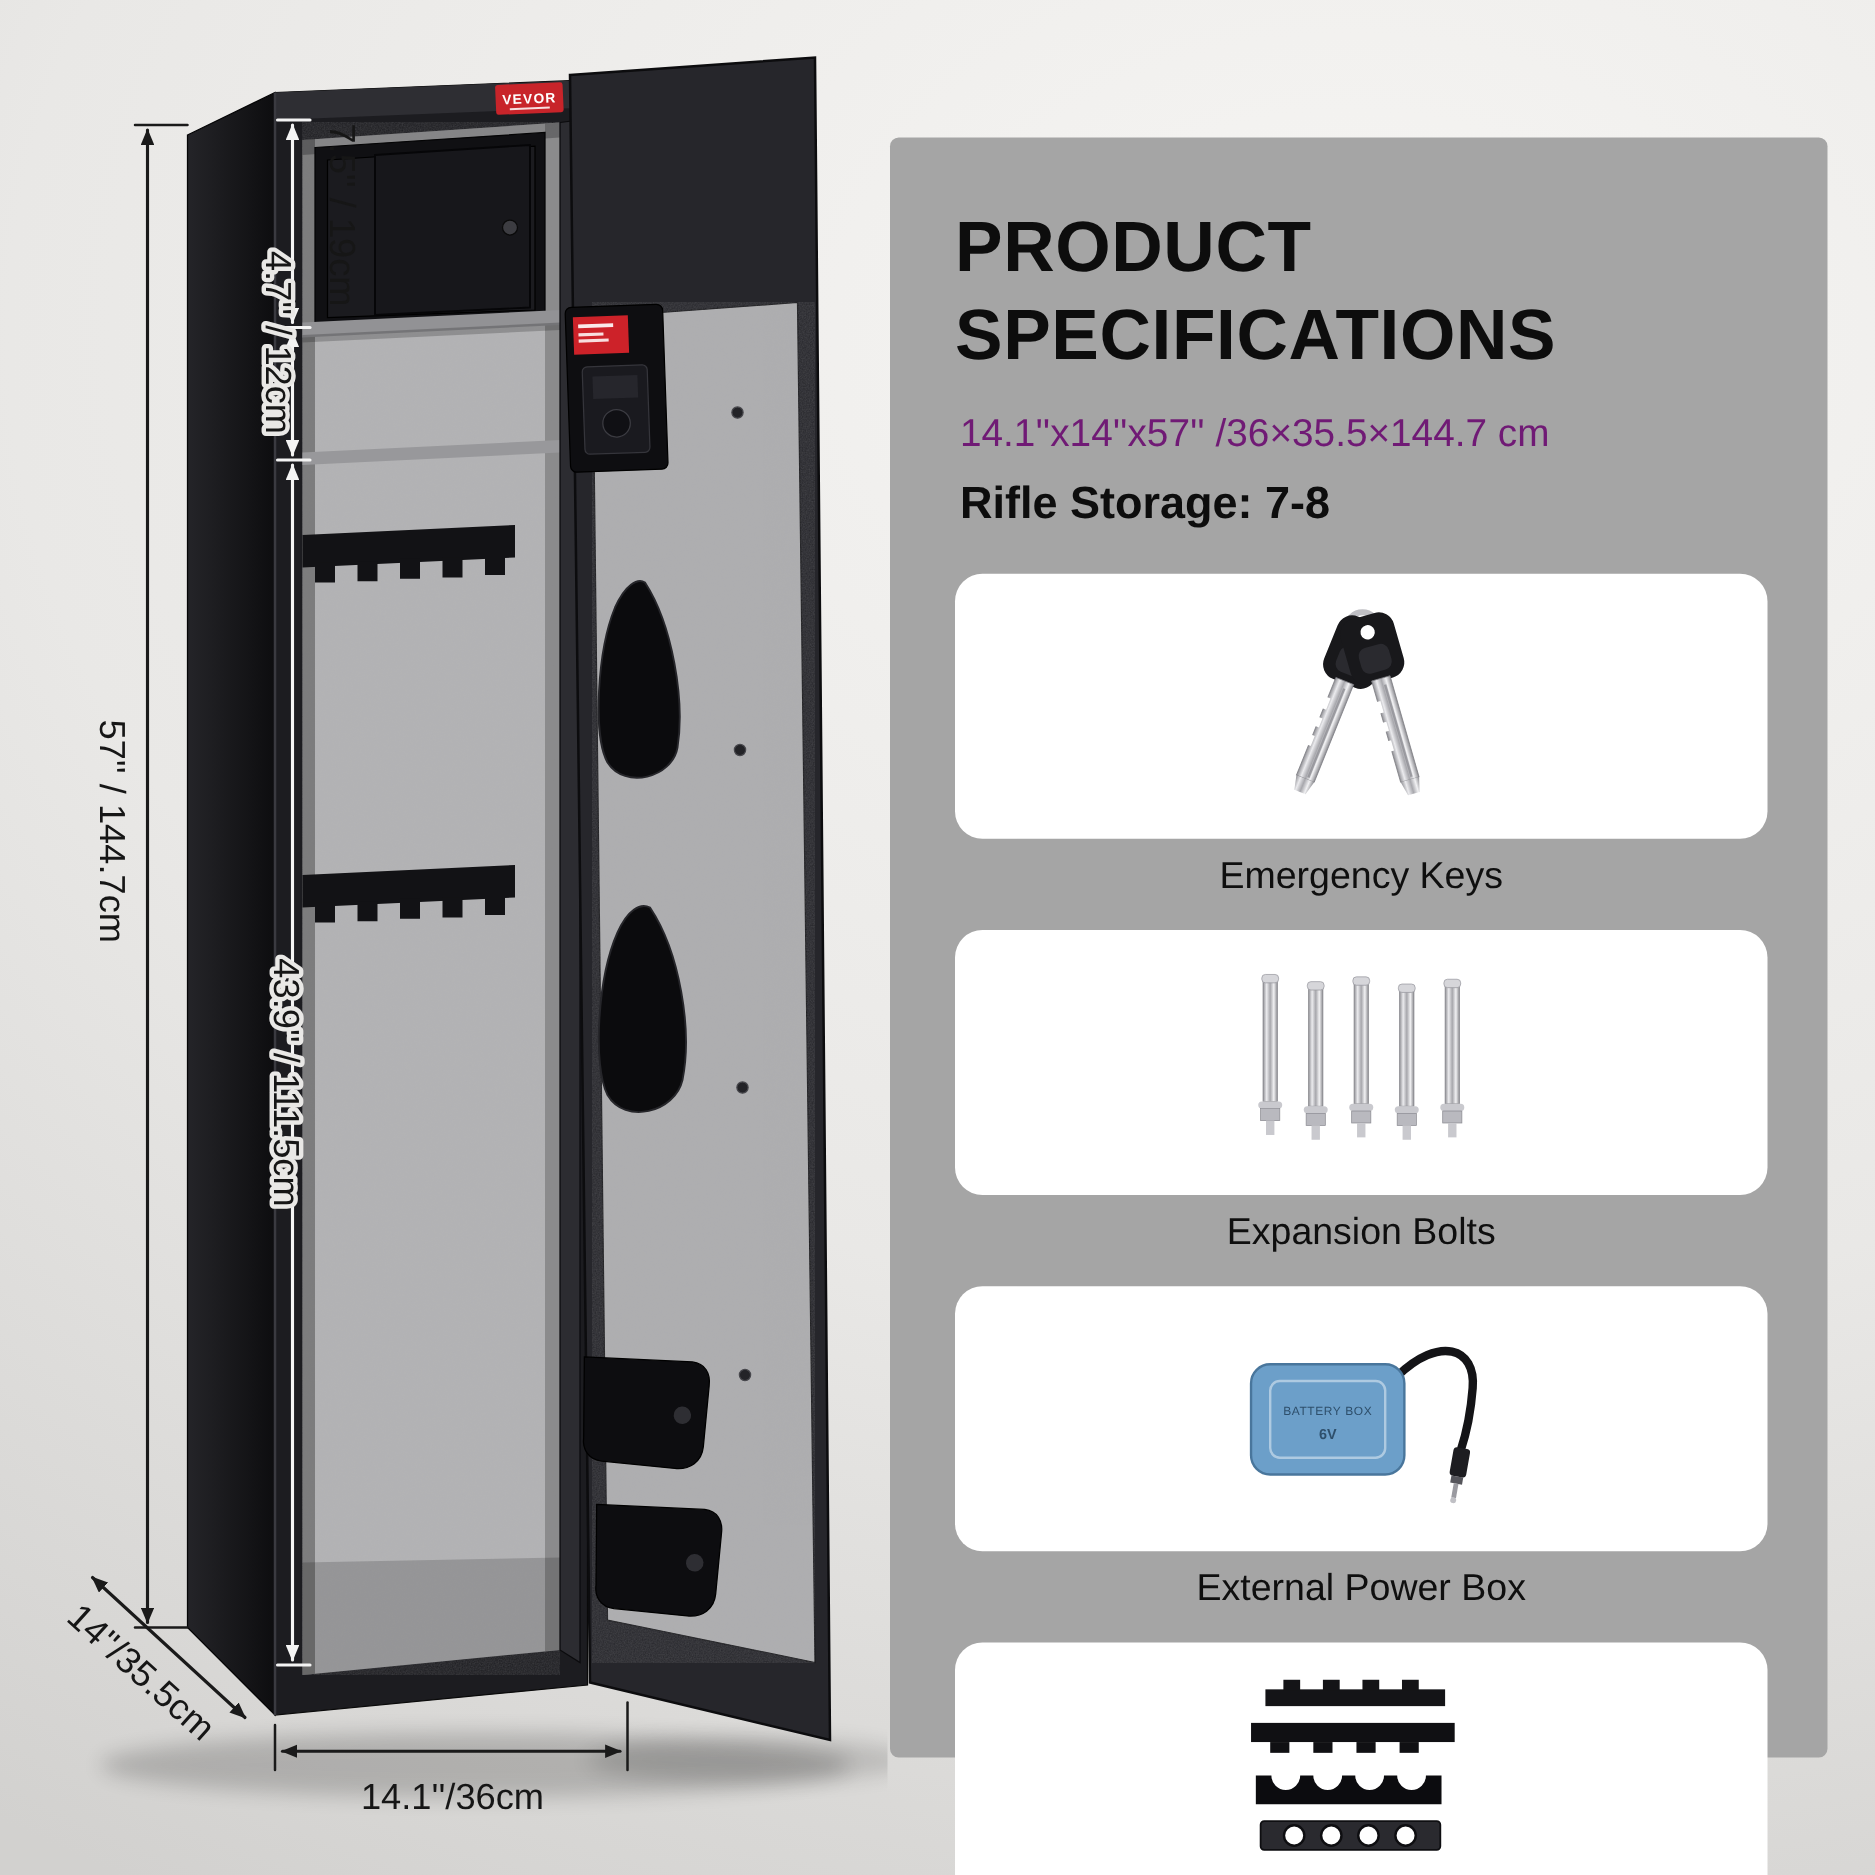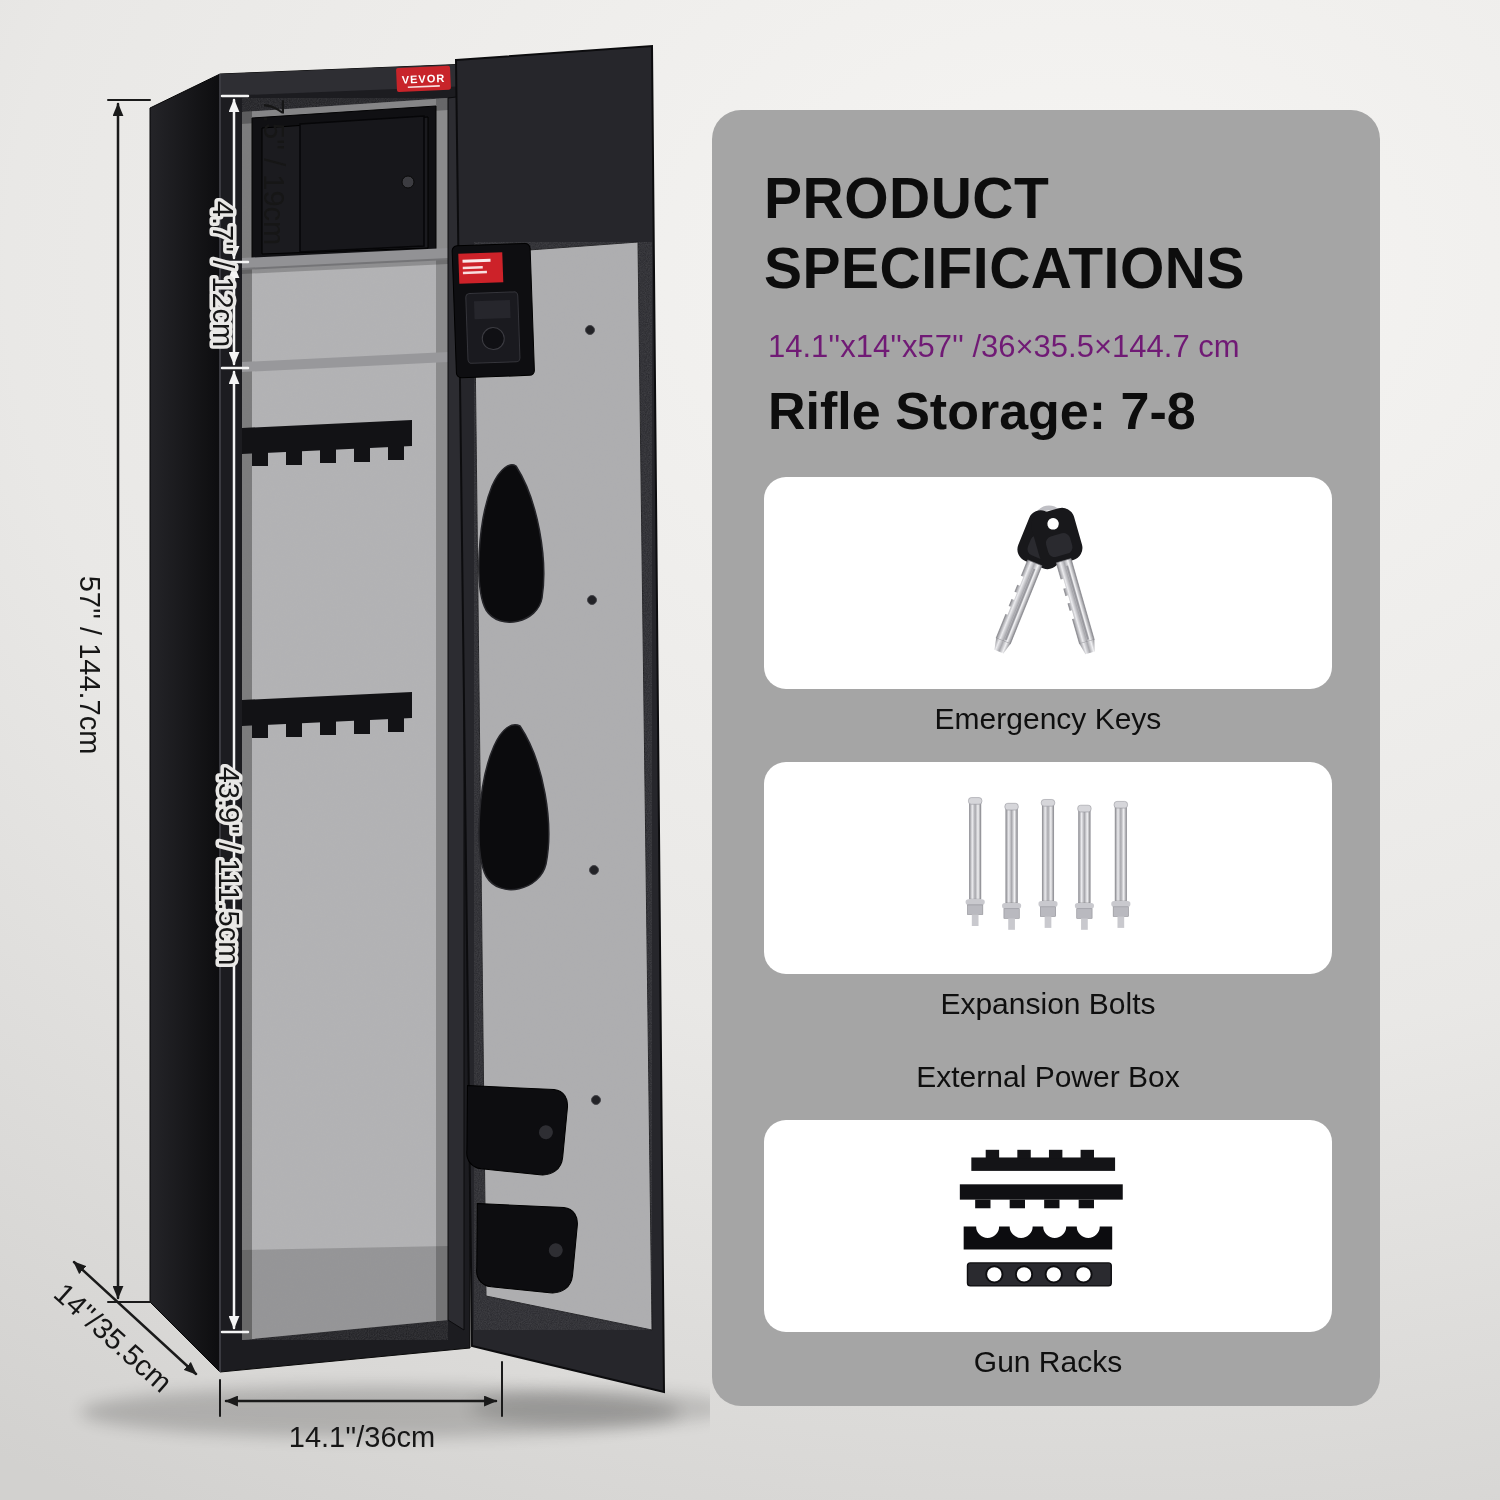--- a/index.html
+++ b/index.html
@@ -9,30 +9,30 @@
     background: radial-gradient(130% 95% at 72% 18%, #f6f5f3 0%, #e9e8e6 55%, #d2d1cf 100%);
   }
   .stage{position:relative;width:1500px;height:1500px;}
   .safe-svg{position:absolute;left:0;top:0;}
   svg text{font-family:"Liberation Sans", sans-serif;}
   .dim-label{fill:#161616;font-size:29px;}
   .halo{paint-order:stroke;stroke:#e9e8e6;stroke-width:7px;stroke-linejoin:round;}
   .brand-text{fill:#ffffff;font-size:11px;font-weight:bold;letter-spacing:1px;}
 
   .spec-panel{
-    position:absolute;left:712px;top:110px;width:668px;height:1296px;
-    background:#a5a5a5;border-radius:29px;box-sizing:border-box;
+    position:absolute;left:712px;top:110px;width:750px;height:1296px;
+    background:#a5a5a5;border-radius:7px;box-sizing:border-box;
     padding:54px 48px 40px 52px;
   }
   .panel-title{
     margin:0;width:600px;font-size:57px;font-weight:800;line-height:1.22;
     color:#0d0d0d;letter-spacing:0.5px;
   }
   .panel-dims{margin:26px 0 0 4px;font-size:31px;color:#701a75;}
-  .panel-rifle{margin:16px 0 0 4px;font-size:52px;font-weight:800;color:#0d0d0d;}
+  .panel-rifle{margin:16px 0 0 4px;font-size:36px;font-weight:800;color:#0d0d0d;}
   .acc-grid{
     margin-top:36px;display:grid;grid-template-columns:1fr;
     column-gap:32px;row-gap:26px;
   }
   .acc{margin:0;display:flex;flex-direction:column;align-items:center;}
   .card{
     width:100%;height:212px;background:#ffffff;border-radius:22px;
     display:flex;align-items:center;justify-content:center;box-sizing:border-box;
   }
   .acc-label{margin-top:13px;font-size:30px;color:#0f0f0f;text-align:center;}
@@ -258,20 +258,35 @@
                 <rect x="-8" y="122" width="16" height="10" fill="#b9b9bf" stroke="#8a8a90" stroke-width="0.6"></rect>
                 <rect x="-3.5" y="132" width="7" height="12" fill="#c9c9ce"></rect>
               </g>
             </g>
           </svg>
         </div>
         <figcaption class="acc-label">Expansion Bolts</figcaption>
       </figure>
 
       <figure class="acc">
+        <div class="card">
+          <svg width="230" height="168" viewBox="0 0 240 175">
+            <path d="M150,52 C185,18 216,28 213,62 C211,88 207,102 203,114" stroke="#141417" stroke-width="7" fill="none" stroke-linecap="round"></path>
+            <g transform="rotate(10 203 120)">
+              <rect x="196" y="112" width="14" height="24" rx="3" fill="#1d1d21"></rect>
+              <rect x="198" y="136" width="10" height="6" fill="#55555b"></rect>
+              <rect x="201" y="142" width="4" height="12" fill="#9a9aa0"></rect>
+              <circle cx="203" cy="156" r="2.5" fill="#c0c0c5"></circle>
+            </g>
+            <rect x="28" y="42" width="128" height="92" rx="16" fill="#6c9fc9" stroke="#49769c" stroke-width="2"></rect>
+            <rect x="44" y="56" width="96" height="64" rx="8" fill="none" stroke="#ffffff" stroke-opacity="0.45" stroke-width="2"></rect>
+            <text x="92" y="84" text-anchor="middle" font-size="10" fill="#2e4f6b" letter-spacing="0.5">BATTERY BOX</text>
+            <text x="92" y="104" text-anchor="middle" font-size="12" font-weight="bold" fill="#2e4f6b">6V</text>
+          </svg>
+        </div>
         <figcaption class="acc-label">External Power Box</figcaption>
       </figure>
 
       <figure class="acc">
         <div class="card">
           <svg width="230" height="168" viewBox="0 0 240 175">
             <g>
               <rect x="40" y="16" width="150" height="14" fill="#141417"></rect>
               <rect x="55" y="8" width="14" height="9" fill="#141417"></rect>
               <rect x="88" y="8" width="14" height="9" fill="#141417"></rect>

